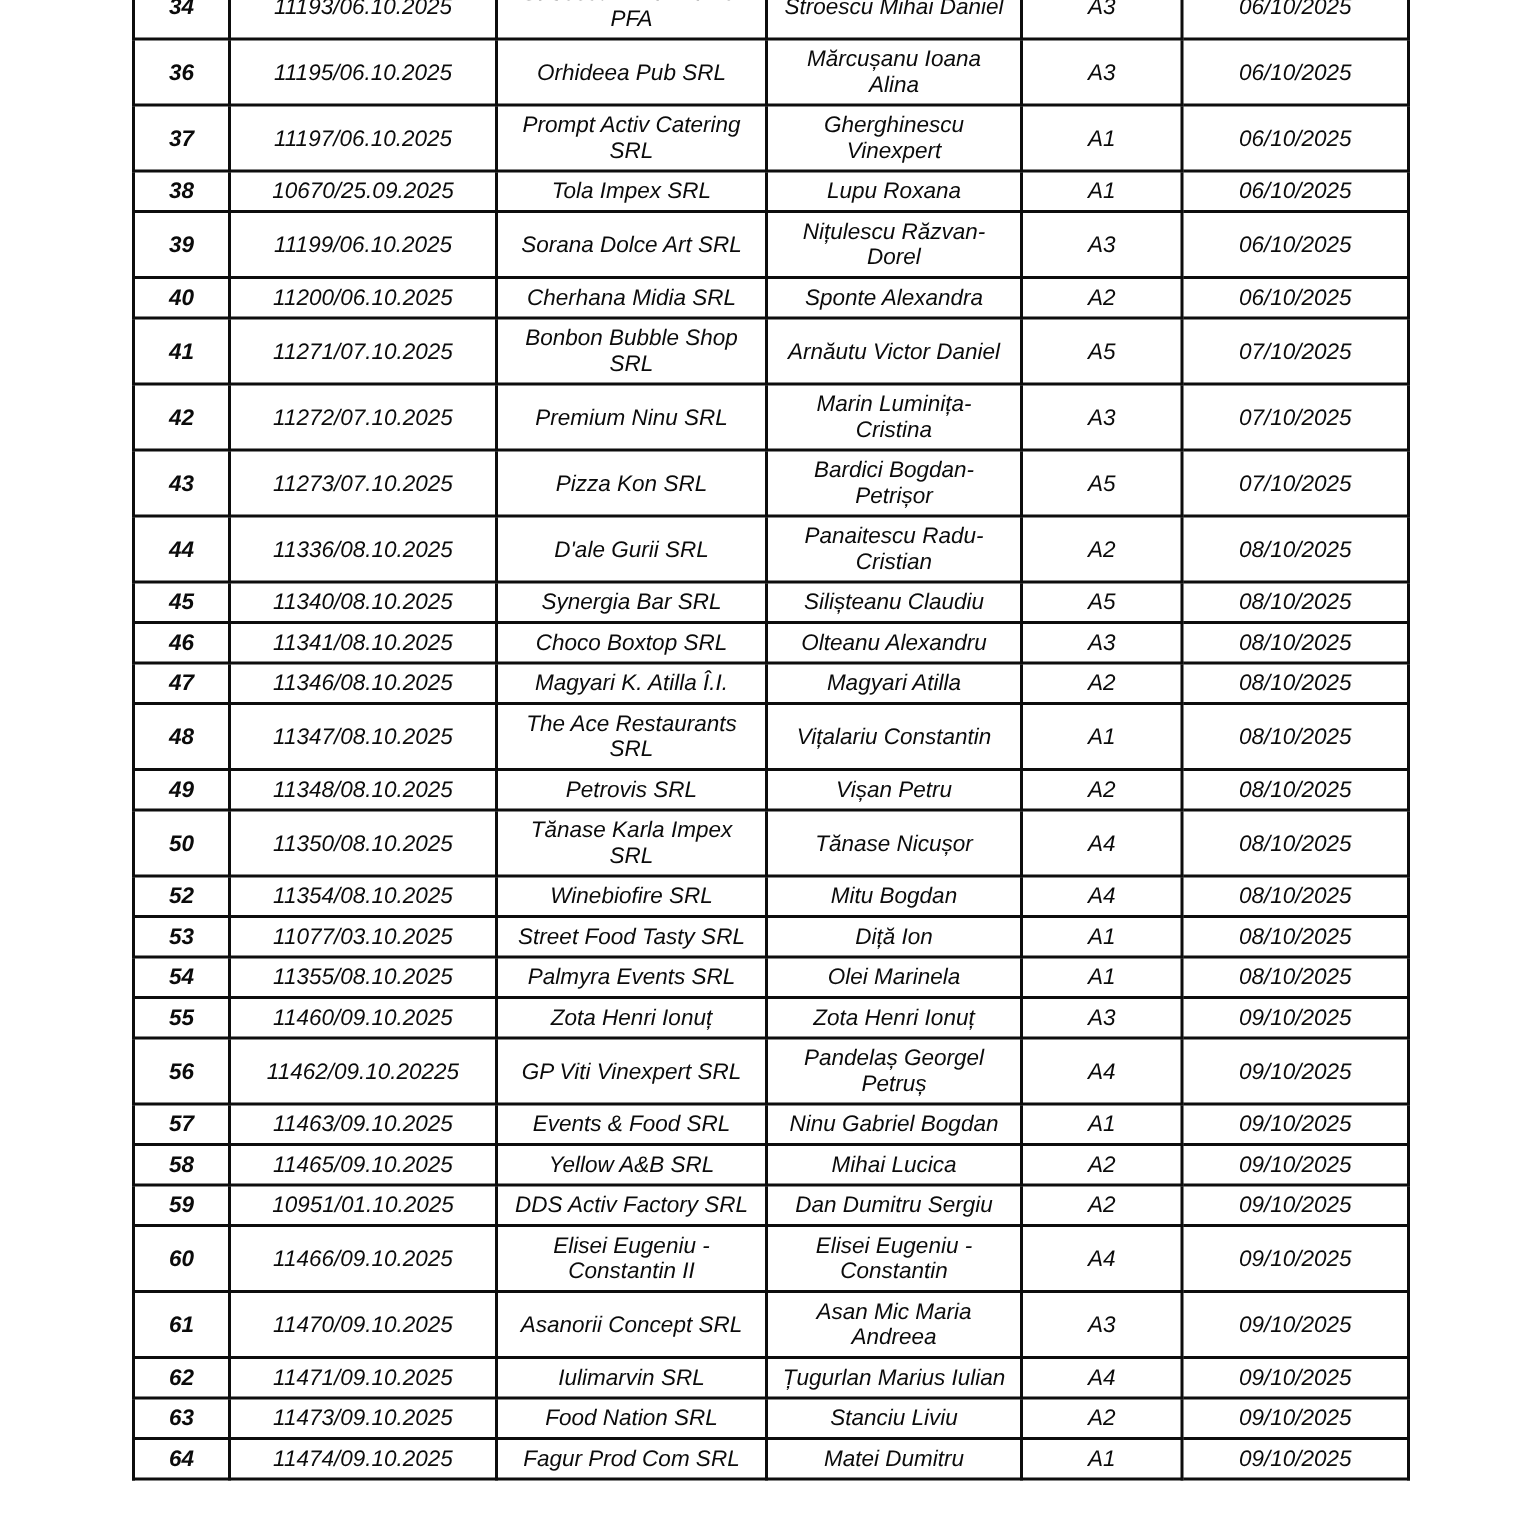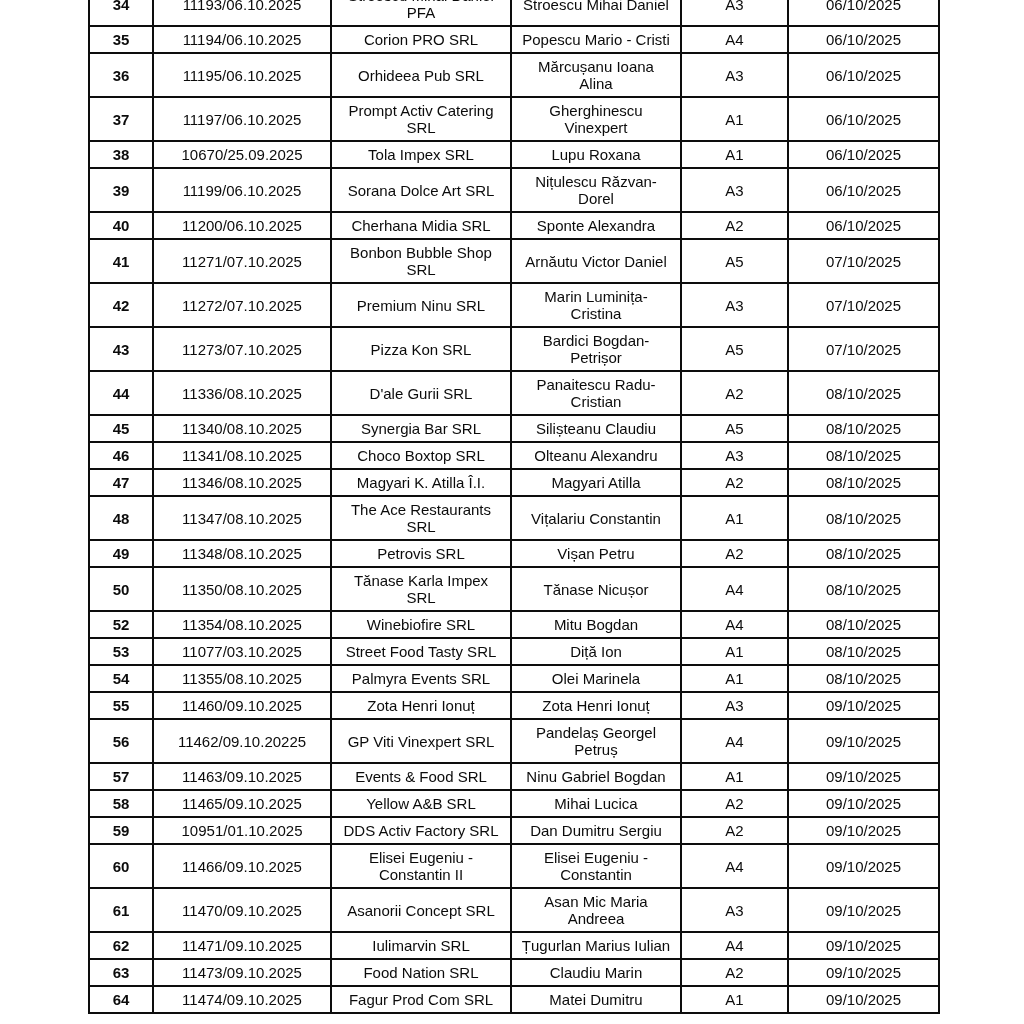--- a/index.html
+++ b/index.html
@@ -6,20 +6,21 @@
     margin: 0;
     padding: 0;
     background: #ffffff;
   }
   .page {
     position: relative;
     width: 980px;
     height: 1024px;
     overflow: hidden;
     background: #ffffff;
+    font-style: italic;
   }
   table.registry {
     position: absolute;
     left: 88px;
     top: -19px;
     width: 850px;
     border-collapse: collapse;
     table-layout: fixed;
     font-family: "Liberation Sans", sans-serif;
     font-size: 15px;
@@ -53,28 +54,20 @@
         <tr>
     <td class="col-no">34</td>
     <td class="col-reg">11193/06.10.2025</td>
     <td class="col-company">Stroescu Mihai Daniel
 PFA</td>
     <td class="col-person">Stroescu Mihai Daniel</td>
     <td class="col-code">A3</td>
     <td class="col-date">06/10/2025</td>
   </tr>
         <tr>
-    <td class="col-no">35</td>
-    <td class="col-reg">11194/06.10.2025</td>
-    <td class="col-company">Corion PRO SRL</td>
-    <td class="col-person">Popescu Mario - Cristi</td>
-    <td class="col-code">A4</td>
-    <td class="col-date">06/10/2025</td>
-  </tr>
-        <tr>
     <td class="col-no">36</td>
     <td class="col-reg">11195/06.10.2025</td>
     <td class="col-company">Orhideea Pub SRL</td>
     <td class="col-person">Mărcușanu Ioana
 Alina</td>
     <td class="col-code">A3</td>
     <td class="col-date">06/10/2025</td>
   </tr>
         <tr>
     <td class="col-no">37</td>
@@ -286,21 +279,21 @@
     <td class="col-reg">11471/09.10.2025</td>
     <td class="col-company">Iulimarvin SRL</td>
     <td class="col-person">Țugurlan Marius Iulian</td>
     <td class="col-code">A4</td>
     <td class="col-date">09/10/2025</td>
   </tr>
         <tr>
     <td class="col-no">63</td>
     <td class="col-reg">11473/09.10.2025</td>
     <td class="col-company">Food Nation SRL</td>
-    <td class="col-person">Claudiu Marin</td>
+    <td class="col-person">Stanciu Liviu</td>
     <td class="col-code">A2</td>
     <td class="col-date">09/10/2025</td>
   </tr>
         <tr>
     <td class="col-no">64</td>
     <td class="col-reg">11474/09.10.2025</td>
     <td class="col-company">Fagur Prod Com SRL</td>
     <td class="col-person">Matei Dumitru</td>
     <td class="col-code">A1</td>
     <td class="col-date">09/10/2025</td>

